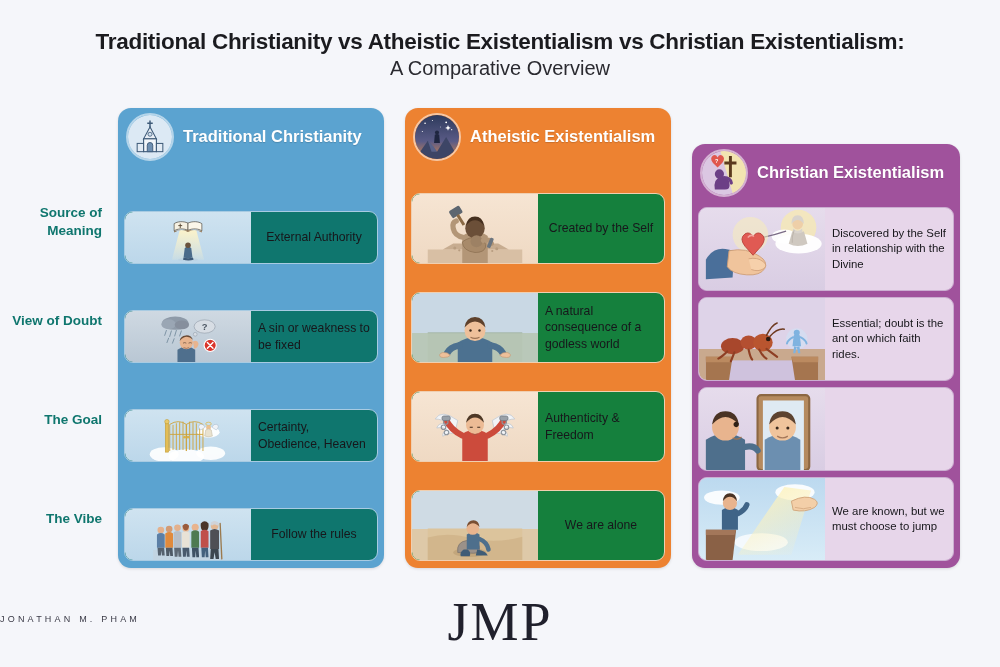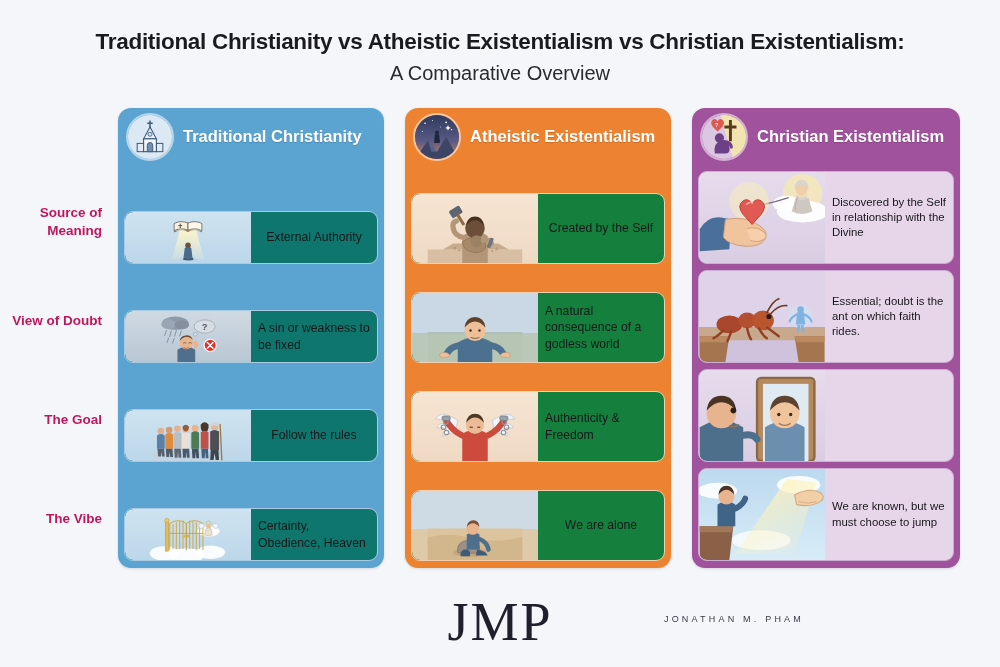--- a/index.html
+++ b/index.html
@@ -22,21 +22,20 @@
     font-size: 22.5px;
     font-weight: bold;
     color: #1b1b1f;
     letter-spacing: -0.3px;
     line-height: 1.25;
   }
   .title-sub {
     font-size: 20px;
     font-weight: normal;
     color: #2a2a30;
-    margin-top: 5px;
     line-height: 1.25;
   }
 
   
   .board {
     position: absolute;
     left: 0;
     top: 108px;
     width: 1000px;
     height: 460px;
@@ -52,21 +51,21 @@
     flex-direction: column;
   }
   .row-label {
     flex: 1 1 0;
     display: flex;
     align-items: center;
     justify-content: flex-end;
     padding-right: 10px;
     font-size: 13.5px;
     font-weight: bold;
-    color: #be185d;
+    color: #0f766e;
     text-align: right;
     line-height: 1.3;
   }
 
   .columns {
     position: absolute;
     left: 118px;
     top: 0;
     width: 844px;
     height: 460px;
@@ -80,21 +79,21 @@
     display: flex;
     flex-direction: column;
     overflow: hidden;
     box-shadow: 0 1px 3px rgba(0,0,0,0.12);
   }
   .column.wide { width: 268px; }
 
   
   .col-blue   { background: #5ba3d0; }
   .col-orange { background: #ed8231; }
-  .col-purple { background: #a0529c; }
+  .col-purple { background: #a0529c; margin-top: 36px; }
 
   .col-head {
     height: 58px;
     display: flex;
     align-items: center;
     padding: 0 10px 0 8px;
     gap: 9px;
     flex: 0 0 58px;
   }
   .head-icon {
@@ -170,21 +169,21 @@
     color: #20202c;
     line-height: 1;
     display: block;
     margin-top: 7px;
   }
   .wm-name {
     position: absolute;
     left: 0;
     top: 26px;
     width: 804px;
-    text-align: right;
+    text-align: left;
     font-family: "Liberation Sans", sans-serif;
     font-size: 9px;
     letter-spacing: 3.2px;
     color: #3a3a46;
   }
 
   
   .scene { position: absolute; inset: 0; }
   .sky-blue   { background: linear-gradient(#cfe3f0, #bcd7ea); }
   .sky-warm   { background: linear-gradient(#f6e5d3, #efd9c3); }
@@ -280,20 +279,57 @@
               <path d="M98 57 L108 67 M108 57 L98 67" stroke="#fff" stroke-width="2.6" stroke-linecap="round"></path>
               <path d="M44 92 L44 70 q16 -12 32 0 L76 92 Z" fill="#4f6f8d"></path>
               <circle cx="60" cy="57" r="12" fill="#e8b48e"></circle>
               <path d="M48 54 q12 -14 24 -2 q-4 -9 -13 -8 q-10 1 -11 10 Z" fill="#6a4a34"></path>
               <path d="M54 58 q3 -2 6 0 M64 58 q3 -2 6 0" stroke="#5a4234" stroke-width="1.2" fill="none"></path>
               <path d="M55 66 q5 3 10 0" stroke="#8a6350" stroke-width="1.3" fill="none"></path>
               <path d="M72 55 q8 -4 10 4 q-1 8 -8 9" fill="#e8b48e"></path>
             </svg>
           </div>
           <div class="cell-text">A sin or weakness to be fixed</div>
+        </div>
+
+        <div class="cell cell-blue">
+          <div class="cell-art">
+            <div class="scene sky-blue"></div>
+            <svg viewBox="0 0 126 92" style="position:absolute;inset:0">
+              <ellipse cx="20" cy="80" rx="26" ry="13" fill="#fff" opacity="0.9"></ellipse>
+              <ellipse cx="60" cy="84" rx="32" ry="13" fill="#fff" opacity="0.92"></ellipse>
+              <ellipse cx="104" cy="78" rx="26" ry="12" fill="#fff" opacity="0.9"></ellipse>
+              <ellipse cx="100" cy="40" rx="20" ry="10" fill="#fff" opacity="0.95"></ellipse>
+              <g stroke="#cda23a" stroke-width="1.6" fill="none">
+                <path d="M30 74 L30 26 q16 -10 30 0 L60 74"></path>
+                <path d="M90 74 L90 26 q-16 -10 -30 0 L60 74"></path>
+                <line x1="36" y1="72" x2="36" y2="27"></line>
+                  <line x1="42" y1="72" x2="42" y2="24"></line>
+                <line x1="48" y1="72" x2="48" y2="22"></line>
+                  <line x1="54" y1="72" x2="54" y2="21"></line>
+                <line x1="66" y1="72" x2="66" y2="21"></line>
+                  <line x1="72" y1="72" x2="72" y2="22"></line>
+                <line x1="78" y1="72" x2="78" y2="24"></line>
+                  <line x1="84" y1="72" x2="84" y2="27"></line>
+                <line x1="30" y1="44" x2="90" y2="44"></line>
+              </g>
+              <rect x="22" y="24" width="6" height="52" fill="#e3bd55" stroke="#c09a33" stroke-width="1"></rect>
+              <circle cx="25" cy="21" r="4" fill="#e9c96a" stroke="#c09a33" stroke-width="1"></circle>
+              <circle cx="57" cy="49" r="2.4" fill="#d9b24a"></circle>
+                <circle cx="63" cy="49" r="2.4" fill="#d9b24a"></circle>
+              <g transform="translate(100,34)">
+                <path d="M-14 2 q-7 -7 -1 -10 q5 -2 9 5 Z" fill="#f0f3f7" stroke="#9fb0c2" stroke-width="0.8"></path>
+                <path d="M14 2 q7 -7 1 -10 q-5 -2 -9 5 Z" fill="#f0f3f7" stroke="#9fb0c2" stroke-width="0.8"></path>
+                <ellipse cx="0" cy="-9" rx="5" ry="3" fill="none" stroke="#e0b53f" stroke-width="1.3"></ellipse>
+                <circle cx="0" cy="-2" r="4.4" fill="#ecc08f"></circle>
+                <path d="M-5 2 q5 -4 10 0 l2 11 q-7 3 -14 0 Z" fill="#e9e2cf" stroke="#b6ad95" stroke-width="0.8"></path>
+              </g>
+            </svg>
+          </div>
+          <div class="cell-text">Certainty, Obedience, Heaven</div>
         </div>
 
         <div class="cell cell-blue">
           <div class="cell-art">
             <div class="scene sky-blue"></div>
             <svg viewBox="0 0 126 92" style="position:absolute;inset:0">
               <rect y="74" width="126" height="18" fill="#c2d4e2"></rect>
               <g>
                 <g transform="translate(14,0)">
                     <circle cx="0" cy="38" r="6" fill="#e3b18d"></circle>
@@ -334,57 +370,20 @@
                   <path d="M-8 39 q8 -6 16 0 L8 72 L-8 72 Z" fill="#4e4f55"></path>
                   <path d="M-7 72 h14 l1 18 h-6 l-2 -12 -2 12 h-6 Z" fill="#3c464f"></path>
                   <line x1="10" y1="26" x2="13" y2="90" stroke="#9b7a4e" stroke-width="2.4" stroke-linecap="round"></line>
                 </g>
               </g>
             </svg>
           </div>
           <div class="cell-text">Follow the rules</div>
         </div>
 
-        <div class="cell cell-blue">
-          <div class="cell-art">
-            <div class="scene sky-blue"></div>
-            <svg viewBox="0 0 126 92" style="position:absolute;inset:0">
-              <ellipse cx="20" cy="80" rx="26" ry="13" fill="#fff" opacity="0.9"></ellipse>
-              <ellipse cx="60" cy="84" rx="32" ry="13" fill="#fff" opacity="0.92"></ellipse>
-              <ellipse cx="104" cy="78" rx="26" ry="12" fill="#fff" opacity="0.9"></ellipse>
-              <ellipse cx="100" cy="40" rx="20" ry="10" fill="#fff" opacity="0.95"></ellipse>
-              <g stroke="#cda23a" stroke-width="1.6" fill="none">
-                <path d="M30 74 L30 26 q16 -10 30 0 L60 74"></path>
-                <path d="M90 74 L90 26 q-16 -10 -30 0 L60 74"></path>
-                <line x1="36" y1="72" x2="36" y2="27"></line>
-                  <line x1="42" y1="72" x2="42" y2="24"></line>
-                <line x1="48" y1="72" x2="48" y2="22"></line>
-                  <line x1="54" y1="72" x2="54" y2="21"></line>
-                <line x1="66" y1="72" x2="66" y2="21"></line>
-                  <line x1="72" y1="72" x2="72" y2="22"></line>
-                <line x1="78" y1="72" x2="78" y2="24"></line>
-                  <line x1="84" y1="72" x2="84" y2="27"></line>
-                <line x1="30" y1="44" x2="90" y2="44"></line>
-              </g>
-              <rect x="22" y="24" width="6" height="52" fill="#e3bd55" stroke="#c09a33" stroke-width="1"></rect>
-              <circle cx="25" cy="21" r="4" fill="#e9c96a" stroke="#c09a33" stroke-width="1"></circle>
-              <circle cx="57" cy="49" r="2.4" fill="#d9b24a"></circle>
-                <circle cx="63" cy="49" r="2.4" fill="#d9b24a"></circle>
-              <g transform="translate(100,34)">
-                <path d="M-14 2 q-7 -7 -1 -10 q5 -2 9 5 Z" fill="#f0f3f7" stroke="#9fb0c2" stroke-width="0.8"></path>
-                <path d="M14 2 q7 -7 1 -10 q-5 -2 -9 5 Z" fill="#f0f3f7" stroke="#9fb0c2" stroke-width="0.8"></path>
-                <ellipse cx="0" cy="-9" rx="5" ry="3" fill="none" stroke="#e0b53f" stroke-width="1.3"></ellipse>
-                <circle cx="0" cy="-2" r="4.4" fill="#ecc08f"></circle>
-                <path d="M-5 2 q5 -4 10 0 l2 11 q-7 3 -14 0 Z" fill="#e9e2cf" stroke="#b6ad95" stroke-width="0.8"></path>
-              </g>
-            </svg>
-          </div>
-          <div class="cell-text">Certainty, Obedience, Heaven</div>
-        </div>
-
       </div>
     </div>
 
     <div class="column col-orange">
       <div class="col-head">
         <div class="head-icon">
           <svg viewBox="0 0 48 48">
             <defs>
                 <linearGradient id="nightsky" x1="0" y1="0" x2="0" y2="1">
               <stop offset="0" stop-color="#2d3a5c"></stop>

